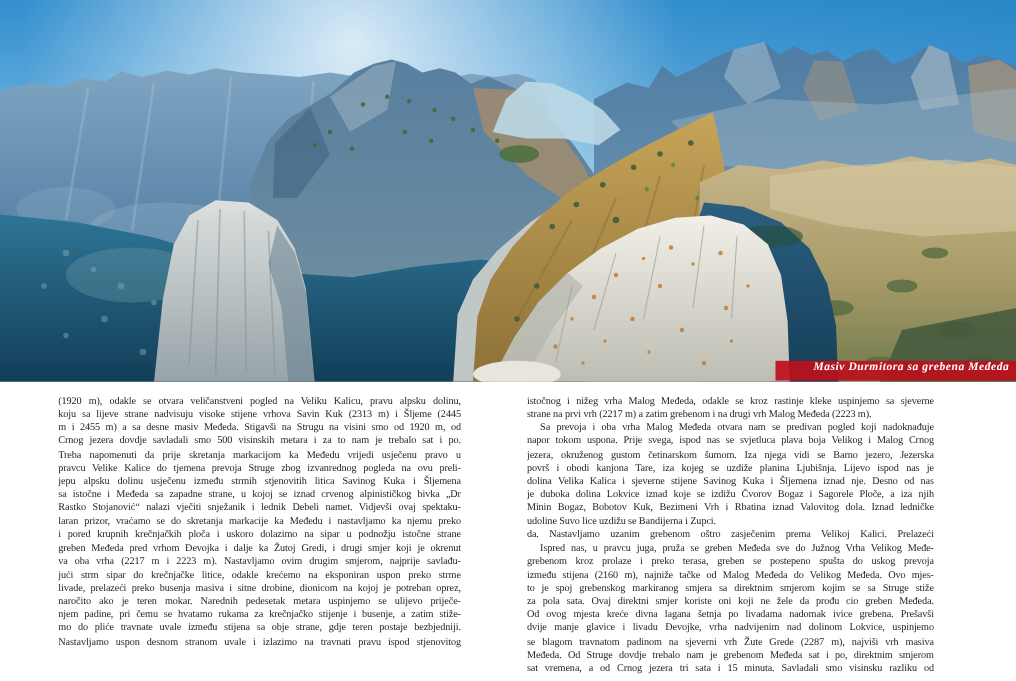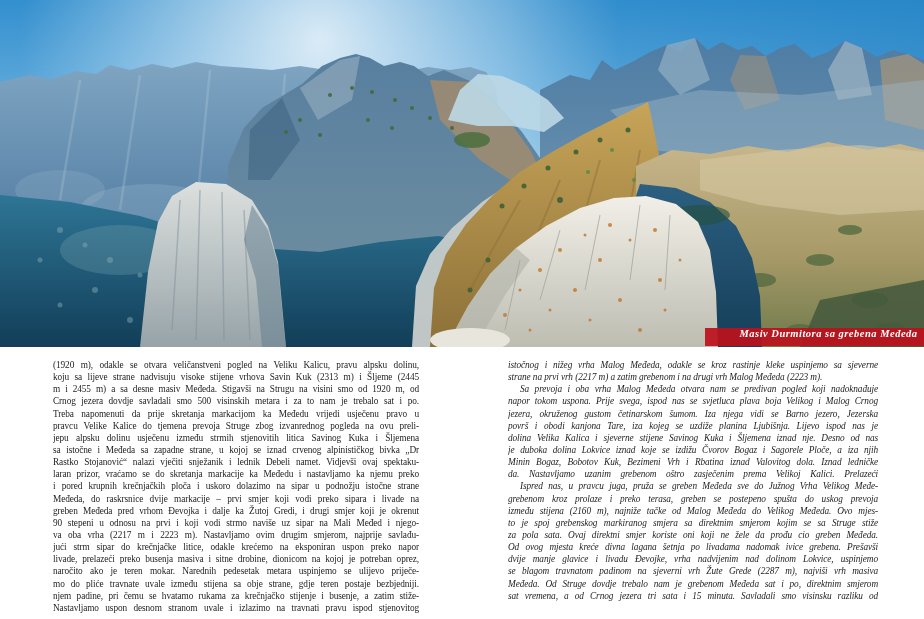--- a/index.html
+++ b/index.html
@@ -14,21 +14,21 @@
     background:rgba(189,16,28,0.92);
     display:flex; align-items:flex-start; justify-content:center;
   }
   .caption-band span {
     color:#ffffff; font-style:italic; font-weight:bold;
     font-size:10.5px; letter-spacing:0.5px; white-space:nowrap;
   }
   .col { position:absolute; top:359px; color:#1d1d1d; font-size:9.3px;
          line-height:12.15px; letter-spacing:-0.1px; }
   .col-left  { left:53px;  width:366px; }
-  .col-right { left:508px; width:370px;font-style:italic; }
+  .col-right { left:479px; width:370px; }
   .line { height:12.15px; overflow:hidden; text-align:justify; text-align-last:justify; }
   .line.end { text-align-last:left; }
   .line.indent { text-indent:12px; }
 </style>
 </head>
 <body>
 
 <div class="page">
 
   <div class="photo">
@@ -254,41 +254,40 @@
       <div class="line">koju sa lijeve strane nadvisuju visoke stijene vrhova Savin Kuk (2313 m) i Šljeme (2445</div>
       <div class="line">m i 2455 m) a sa desne masiv Međeda. Stigavši na Strugu na visini smo od 1920 m, od</div>
       <div class="line">Crnog jezera dovdje savladali smo 500 visinskih metara i za to nam je trebalo sat i po.</div>
       <div class="line">Treba napomenuti da prije skretanja markacijom ka Međedu vrijedi usječenu pravo u</div>
       <div class="line">pravcu Velike Kalice do tjemena prevoja Struge zbog izvanrednog pogleda na ovu preli-</div>
       <div class="line">jepu alpsku dolinu usječenu između strmih stjenovitih litica Savinog Kuka i Šljemena</div>
       <div class="line">sa istočne i Međeda sa zapadne strane, u kojoj se iznad crvenog alpinističkog bivka „Dr</div>
       <div class="line">Rastko Stojanović“ nalazi vječiti snježanik i lednik Debeli namet. Vidjevši ovaj spektaku-</div>
       <div class="line">laran prizor, vraćamo se do skretanja markacije ka Međedu i nastavljamo ka njemu preko</div>
       <div class="line">i pored krupnih krečnjačkih ploča i uskoro dolazimo na sipar u podnožju istočne strane</div>
-      <div class="line">Međeda, do raskrsnice dvije markacije – prvi smjer koji vodi preko sipara i livade na</div>
       <div class="line">greben Međeda pred vrhom Đevojka i dalje ka Žutoj Gredi, i drugi smjer koji je okrenut</div>
-      <div class="line">90 stepeni u odnosu na prvi i koji vodi strmo naviše uz sipar na Mali Međed i njego-</div>
       <div class="line">va oba vrha (2217 m i 2223 m). Nastavljamo ovim drugim smjerom, najprije savlađu-</div>
-      <div class="line">jući strm sipar do krečnjačke litice, odakle krećemo na eksponiran uspon preko napor</div>
+      <div class="line">jući strm sipar do krečnjačke litice, odakle krećemo na eksponiran uspon preko strme</div>
       <div class="line">livade, prelazeći preko busenja masiva i sitne drobine, dionicom na kojoj je potreban oprez,</div>
       <div class="line">naročito ako je teren mokar. Narednih pedesetak metara uspinjemo se ulijevo priječe-</div>
+      <div class="line">njem padine, pri čemu se hvatamo rukama za krečnjačko stijenje i busenje, a zatim stiže-</div>
       <div class="line">mo do pliće travnate uvale između stijena sa obje strane, gdje teren postaje bezbjedniji.</div>
-      <div class="line">njem padine, pri čemu se hvatamo rukama za krečnjačko stijenje i busenje, a zatim stiže-</div>
       <div class="line">Nastavljamo uspon desnom stranom uvale i izlazimo na travnati pravu ispod stjenovitog</div>
     </div>
   <div class="col col-right">
       <div class="line">istočnog i nižeg vrha Malog Međeda, odakle se kroz rastinje kleke uspinjemo sa sjeverne</div>
       <div class="line end">strane na prvi vrh (2217 m) a zatim grebenom i na drugi vrh Malog Međeda (2223 m).</div>
       <div class="line indent">Sa prevoja i oba vrha Malog Međeda otvara nam se predivan pogled koji nadoknađuje</div>
       <div class="line">napor tokom uspona. Prije svega, ispod nas se svjetluca plava boja Velikog i Malog Crnog</div>
       <div class="line">jezera, okruženog gustom četinarskom šumom. Iza njega vidi se Barno jezero, Jezerska</div>
       <div class="line">površ i obodi kanjona Tare, iza kojeg se uzdiže planina Ljubišnja. Lijevo ispod nas je</div>
       <div class="line">dolina Velika Kalica i sjeverne stijene Savinog Kuka i Šljemena iznad nje. Desno od nas</div>
       <div class="line">je duboka dolina Lokvice iznad koje se izdižu Čvorov Bogaz i Sagorele Ploče, a iza njih</div>
       <div class="line">Minin Bogaz, Bobotov Kuk, Bezimeni Vrh i Rbatina iznad Valovitog dola. Iznad ledničke</div>
+      <div class="line end">udoline Suvo lice uzdižu se Bandijerna i Zupci.</div>
       <div class="line">da. Nastavljamo uzanim grebenom oštro zasječenim prema Velikoj Kalici. Prelazeći</div>
       <div class="line indent">Ispred nas, u pravcu juga, pruža se greben Međeda sve do Južnog Vrha Velikog Međe-</div>
       <div class="line">grebenom kroz prolaze i preko terasa, greben se postepeno spušta do uskog prevoja</div>
       <div class="line">između stijena (2160 m), najniže tačke od Malog Međeda do Velikog Međeda. Ovo mjes-</div>
       <div class="line">to je spoj grebenskog markiranog smjera sa direktnim smjerom kojim se sa Struge stiže</div>
       <div class="line">za pola sata. Ovaj direktni smjer koriste oni koji ne žele da prođu cio greben Međeda.</div>
       <div class="line">Od ovog mjesta kreće divna lagana šetnja po livadama nadomak ivice grebena. Prešavši</div>
       <div class="line">dvije manje glavice i livadu Đevojke, vrha nadvijenim nad dolinom Lokvice, uspinjemo</div>
       <div class="line">se blagom travnatom padinom na sjeverni vrh Žute Grede (2287 m), najviši vrh masiva</div>
       <div class="line">Međeda. Od Struge dovdje trebalo nam je grebenom Međeda sat i po, direktnim smjerom</div>

